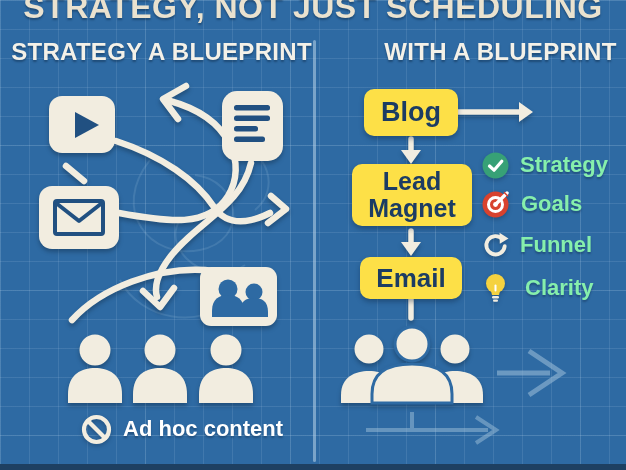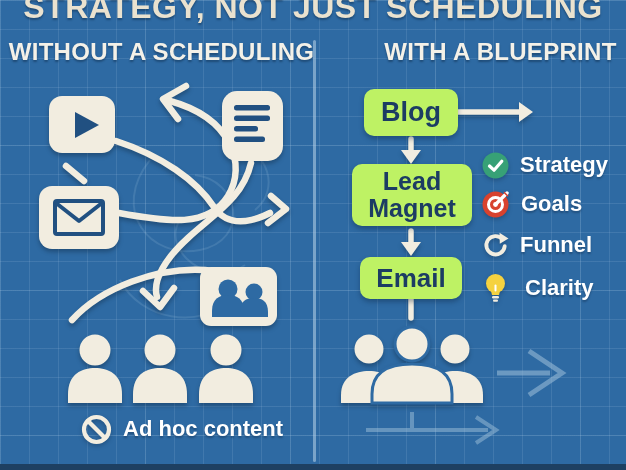--- a/index.html
+++ b/index.html
@@ -31,34 +31,34 @@
   .col-header.left{left:4px;width:315px;}
   .col-header.right{left:317px;width:367px;}
   .divider{
     position:absolute;left:313px;top:40px;width:3px;height:422px;
     background:rgba(185,212,234,.55);border-radius:2px;
   }
   .footer-bar{position:absolute;left:0;bottom:0;width:626px;height:6px;background:#1e4062;}
   svg.art{position:absolute;inset:0;pointer-events:none;}
   svg.shadowed{filter:drop-shadow(0 3px 2px rgba(8,28,50,.35));}
   .flow-box{
-    position:absolute;background:#bef264;border-radius:10px;
+    position:absolute;background:#fde047;border-radius:10px;
     display:flex;align-items:center;justify-content:center;text-align:center;
     color:#1c3c63;font-weight:bold;
     box-shadow:0 3px 5px rgba(8,30,55,.35);
   }
   .flow-box.blog{left:364px;top:89px;width:94px;height:47px;font-size:27px;}
   .flow-box.lead{left:352px;top:164px;width:120px;height:62px;font-size:25px;line-height:1.08;}
   .flow-box.email{left:360px;top:257px;width:102px;height:42px;font-size:26px;}
   .flow-box .lbl{padding:0 8px;}
   .check-row{
     position:absolute;left:482px;height:28px;display:flex;align-items:center;gap:11px;
   }
   .check-row .lbl{
-    font-size:22px;font-weight:bold;color:#ffffff;white-space:nowrap;
+    font-size:22px;font-weight:bold;color:#86efac;white-space:nowrap;
     text-shadow:0 2px 2px rgba(8,30,55,.35);
   }
   .check-row svg{display:block;filter:drop-shadow(0 2px 2px rgba(8,28,50,.3));}
   .adhoc-row{
     position:absolute;left:81px;top:413px;display:flex;align-items:center;gap:11px;height:32px;
   }
   .adhoc-row .lbl{
     font-size:22px;font-weight:bold;color:#ffffff;white-space:nowrap;
     text-shadow:0 2px 2px rgba(8,30,55,.35);
   }
@@ -164,21 +164,21 @@
         <path d="M 427,403 V 395 C 427,377 441,371 455,371 C 469,371 483,377 483,395 V 403 Z"></path>
       </g>
       <g fill="#f2ede0" stroke="#2e6aa3" stroke-width="3">
         <circle cx="412" cy="344" r="17"></circle>
         <path d="M 372,403 V 394 C 372,371 389,364 412,364 C 435,364 452,371 452,394 V 403 Z"></path>
       </g>
     </g>
   </svg>
 
   <div class="title">STRATEGY, NOT JUST SCHEDULING</div>
-  <div class="col-header left">WITHOUT A SCHEDULING</div>
+  <div class="col-header left">STRATEGY A BLUEPRINT</div>
   <div class="col-header right">WITH A BLUEPRINT</div>
   <div class="divider"></div>
 
   <div class="flow-box blog">
     <span class="lbl">Blog</span>
   </div>
   <div class="flow-box lead">
     <span class="lbl">Lead Magnet</span>
   </div>
   <div class="flow-box email">

